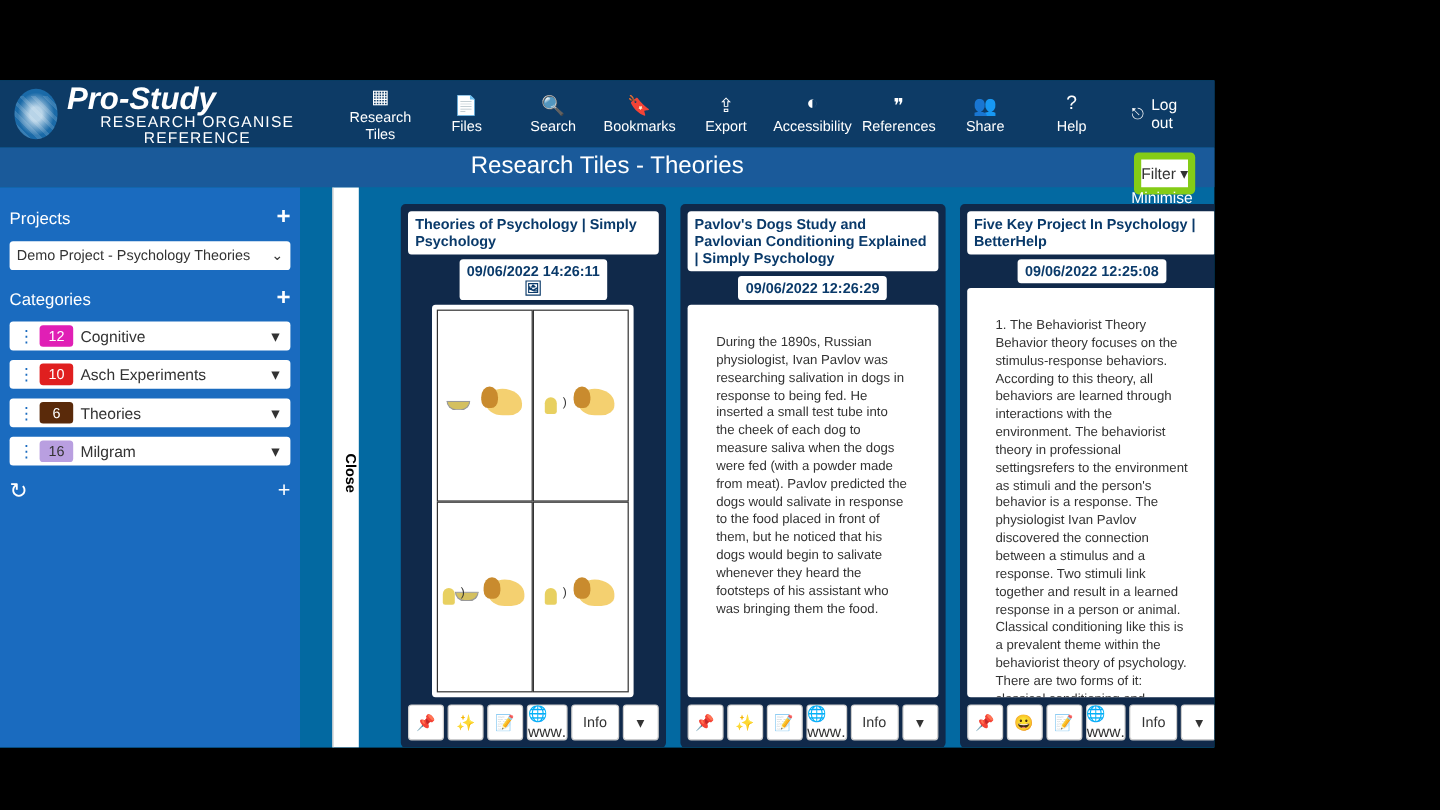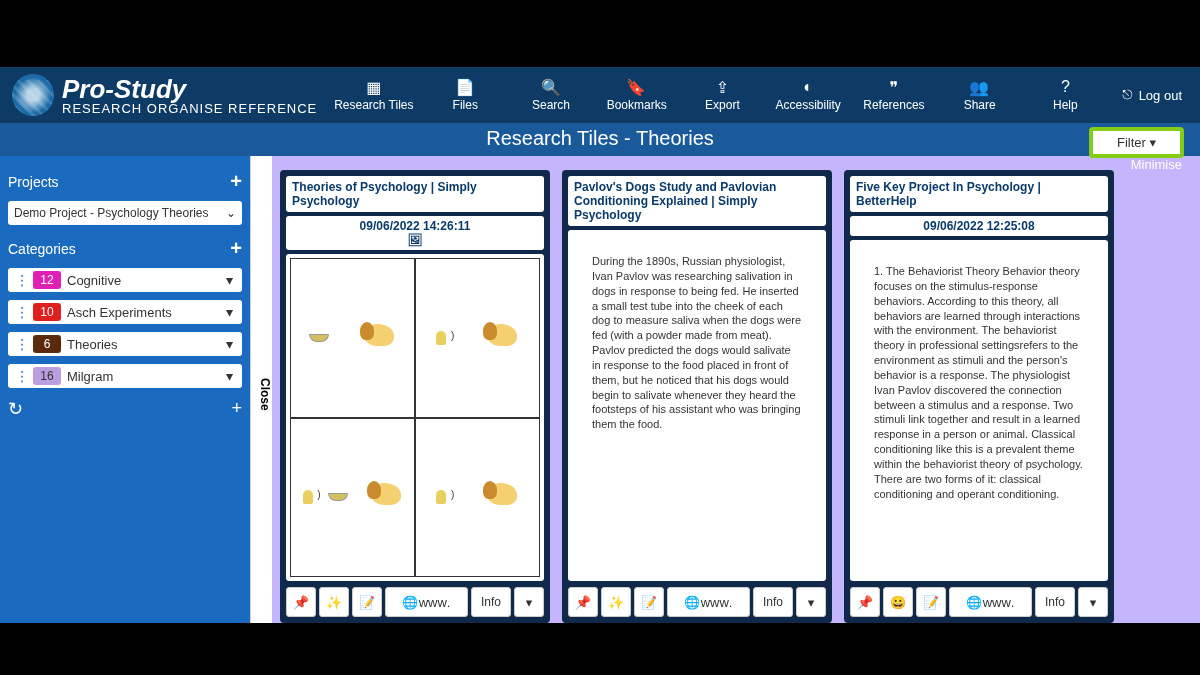--- a/index.html
+++ b/index.html
@@ -1,47 +1,47 @@
 <!DOCTYPE html>
 <html><head>
 <meta charset="utf-8">
 <style>
 * { box-sizing: border-box; margin: 0; padding: 0; font-family: Arial, sans-serif; }
 body { background: #000; width: 1200px; height: 675px; overflow: hidden; }
-.app { width: 1200px; height: 556px; margin-top: 67px; background: #c4b5fd; display: flex; flex-direction: column; }
+.app { width: 1012px; height: 556px; margin-top: 67px; background: #0369a1; display: flex; flex-direction: column; }
 .topbar { height: 56px; background: #0d3b66; display: flex; align-items: center; padding: 0 4px; }
 .logo { display: flex; align-items: center; color: #fff; padding: 0 8px; min-width: 260px; }
 .logo-icon { width: 42px; height: 42px; border-radius: 50%; background: radial-gradient(#b8d4e8 20%, #1a6aa8 60%); margin-right: 8px; position:relative; overflow:hidden;}
 .logo-icon::before{content:"";position:absolute;inset:6px 0 0 0;background:repeating-linear-gradient(45deg,#fff2 0 3px,transparent 3px 7px);}
 .logo-text { display:flex; flex-direction:column; line-height:1;}
 .logo-title { font-size: 26px; font-weight: bold; font-style: italic; }
 .logo-sub { font-size: 13px; letter-spacing: 1px; text-align: center; }
 .nav { display: flex; flex: 1; justify-content: space-around; align-items:center; }
 .nav-item { color: #fff; text-align: center; font-size: 12px; cursor: pointer; padding: 4px 2px; min-width:72px;}
 .nav-item .ic { font-size: 16px; display:block; margin-bottom:2px; height:18px;}
 .logout { color: #fff; font-size: 13px; padding: 0 14px; cursor:pointer; display:flex; align-items:center; gap:6px;}
 .subheader { background: #1a5a9a; color:#fff; text-align:center; padding: 4px 10px 6px; position:relative; }
 .subheader h1 { font-size: 20px; font-weight: normal; }
 .subheader .pinned { font-size: 15px; }
-.filter-btn { position:absolute; right:16px; top:4px; background:#fff; color:#333; border:4px solid #84cc16; border-radius:4px; padding:4px 24px; font-size:13px; cursor:pointer;}
+.filter-btn { position:absolute; right:16px; top:4px; background:#fff; color:#333; border:6px solid #84cc16; border-radius:4px; padding:4px 0; font-size:13px; cursor:pointer;}
 .minimise { position:absolute; right:18px; top:34px; color:#fff; font-size:13px; cursor:pointer;}
-.body { flex:1; display:flex; overflow:hidden;}
+.body { flex:1; display:flex; overflow:hidden;gap:27px;}
 .sidebar { width: 250px; background:#1a6bbf; color:#fff; padding:10px 8px; font-size:14px; display:flex; flex-direction:column;}
 .side-row { display:flex; justify-content:space-between; align-items:center; margin:4px 0;}
 .side-row .plus { font-size:20px; cursor:pointer; font-weight:bold;}
 .select-project { background:#fff; color:#333; border-radius:3px; padding:5px 6px; font-size:12px; margin:4px 0 8px; display:flex; justify-content:space-between; align-items:flex-end; cursor:pointer;}
 .cat { display:flex; align-items:center; background:#fff; color:#333; border-radius:3px; margin:4px 0; padding:3px; position:relative;}
 .cat .drag { color:#1a6bbf; padding:0 4px; cursor:grab;}
 .cat .badge { min-width:28px; text-align:center; border-radius:3px; font-size:12px; padding:2px 0; margin-right:6px; color:#fff;}
 .cat .label { flex:1; font-size:13px;}
 .cat .caret { padding:0 6px; color:#333; cursor:pointer;}
 .bottom-icons { margin-top:6px; display:flex; justify-content:space-between; font-size:18px;}
 .close-tab { width:22px; background:#fff; color:#000; writing-mode:vertical-rl; text-align:center; padding-top:10px; font-size:12px; font-weight:bold; cursor:pointer; border-left:1px solid #ccc;}
 .content { flex:1; padding:14px 8px 0 8px; display:flex; gap:12px; overflow:hidden;}
-.tile { background:#10294a; border-radius:4px; padding:6px; width: 270px; display:flex; flex-direction:column; }
+.tile { background:#10294a; border-radius:4px; padding:6px; width: 270px; display:flex; flex-direction:column;align-items:center; }
 .tile-head { background:#fff; border-radius:3px; padding:4px 6px; margin-bottom:4px; color:#0a3a6a; font-weight:bold; font-size:12px; min-height:30px; display:flex; align-items:center;}
 .tile-date { background:#fff; border-radius:3px; padding:3px 6px; margin-bottom:4px; color:#0a3a6a; font-weight:bold; font-size:12px; display:flex; justify-content:space-between; align-items:center;flex-direction:column;}
 .tile-body { background:#fff; border-radius:3px; padding:24px; flex:1; font-size:11px; color:#333; line-height:1.35; overflow:hidden;}
 .tile-body.img { display:grid; grid-template-columns:1fr 1fr; grid-template-rows:1fr 1fr; gap:0; padding:4px;}
 .pav-cell{ border:1px solid #333; display:flex; align-items:center; justify-content:space-around; padding:4px;}
 .dog{ width:40px; height:32px; position:relative;}
 .dog::before{content:"";position:absolute;left:8px;top:2px;width:30px;height:22px;background:#f4d070;border-radius:50% 60% 40% 50%;}
 .dog::after{content:"";position:absolute;left:4px;top:0;width:14px;height:18px;background:#c98b2e;border-radius:50% 50% 40% 40%;}
 .bowl{width:20px;height:8px;background:#d4c060;border-radius:0 0 10px 10px;border:1px solid #999;}
 .bell{width:10px;height:14px;background:#e8d060;border-radius:5px 5px 2px 2px;position:relative;}
@@ -167,20 +167,23 @@
           <div class="btn small">✨</div>
           <div class="btn small">📝</div>
           <div class="btn">🌐ᴡᴡᴡ.</div>
           <div class="btn info">Info</div>
           <div class="btn small">▾</div>
         </div>
       </div>
 
       <div class="tile">
         <div class="tile-head">Pavlov's Dogs Study and Pavlovian Conditioning Explained | Simply Psychology</div>
+        <div class="tile-date">
+            <span>09/06/2022 12:26:29</span>
+          </div>
         <div class="tile-body">During the 1890s, Russian physiologist, Ivan Pavlov was researching salivation in dogs in response to being fed. He inserted a small test tube into the cheek of each dog to measure saliva when the dogs were fed (with a powder made from meat). Pavlov predicted the dogs would salivate in response to the food placed in front of them, but he noticed that his dogs would begin to salivate whenever they heard the footsteps of his assistant who was bringing them the food.</div>
         <div class="tile-actions">
           <div class="btn small">📌</div>
           <div class="btn small">✨</div>
           <div class="btn small">📝</div>
           <div class="btn">🌐ᴡᴡᴡ.</div>
           <div class="btn info">Info</div>
           <div class="btn small">▾</div>
         </div>
       </div>

